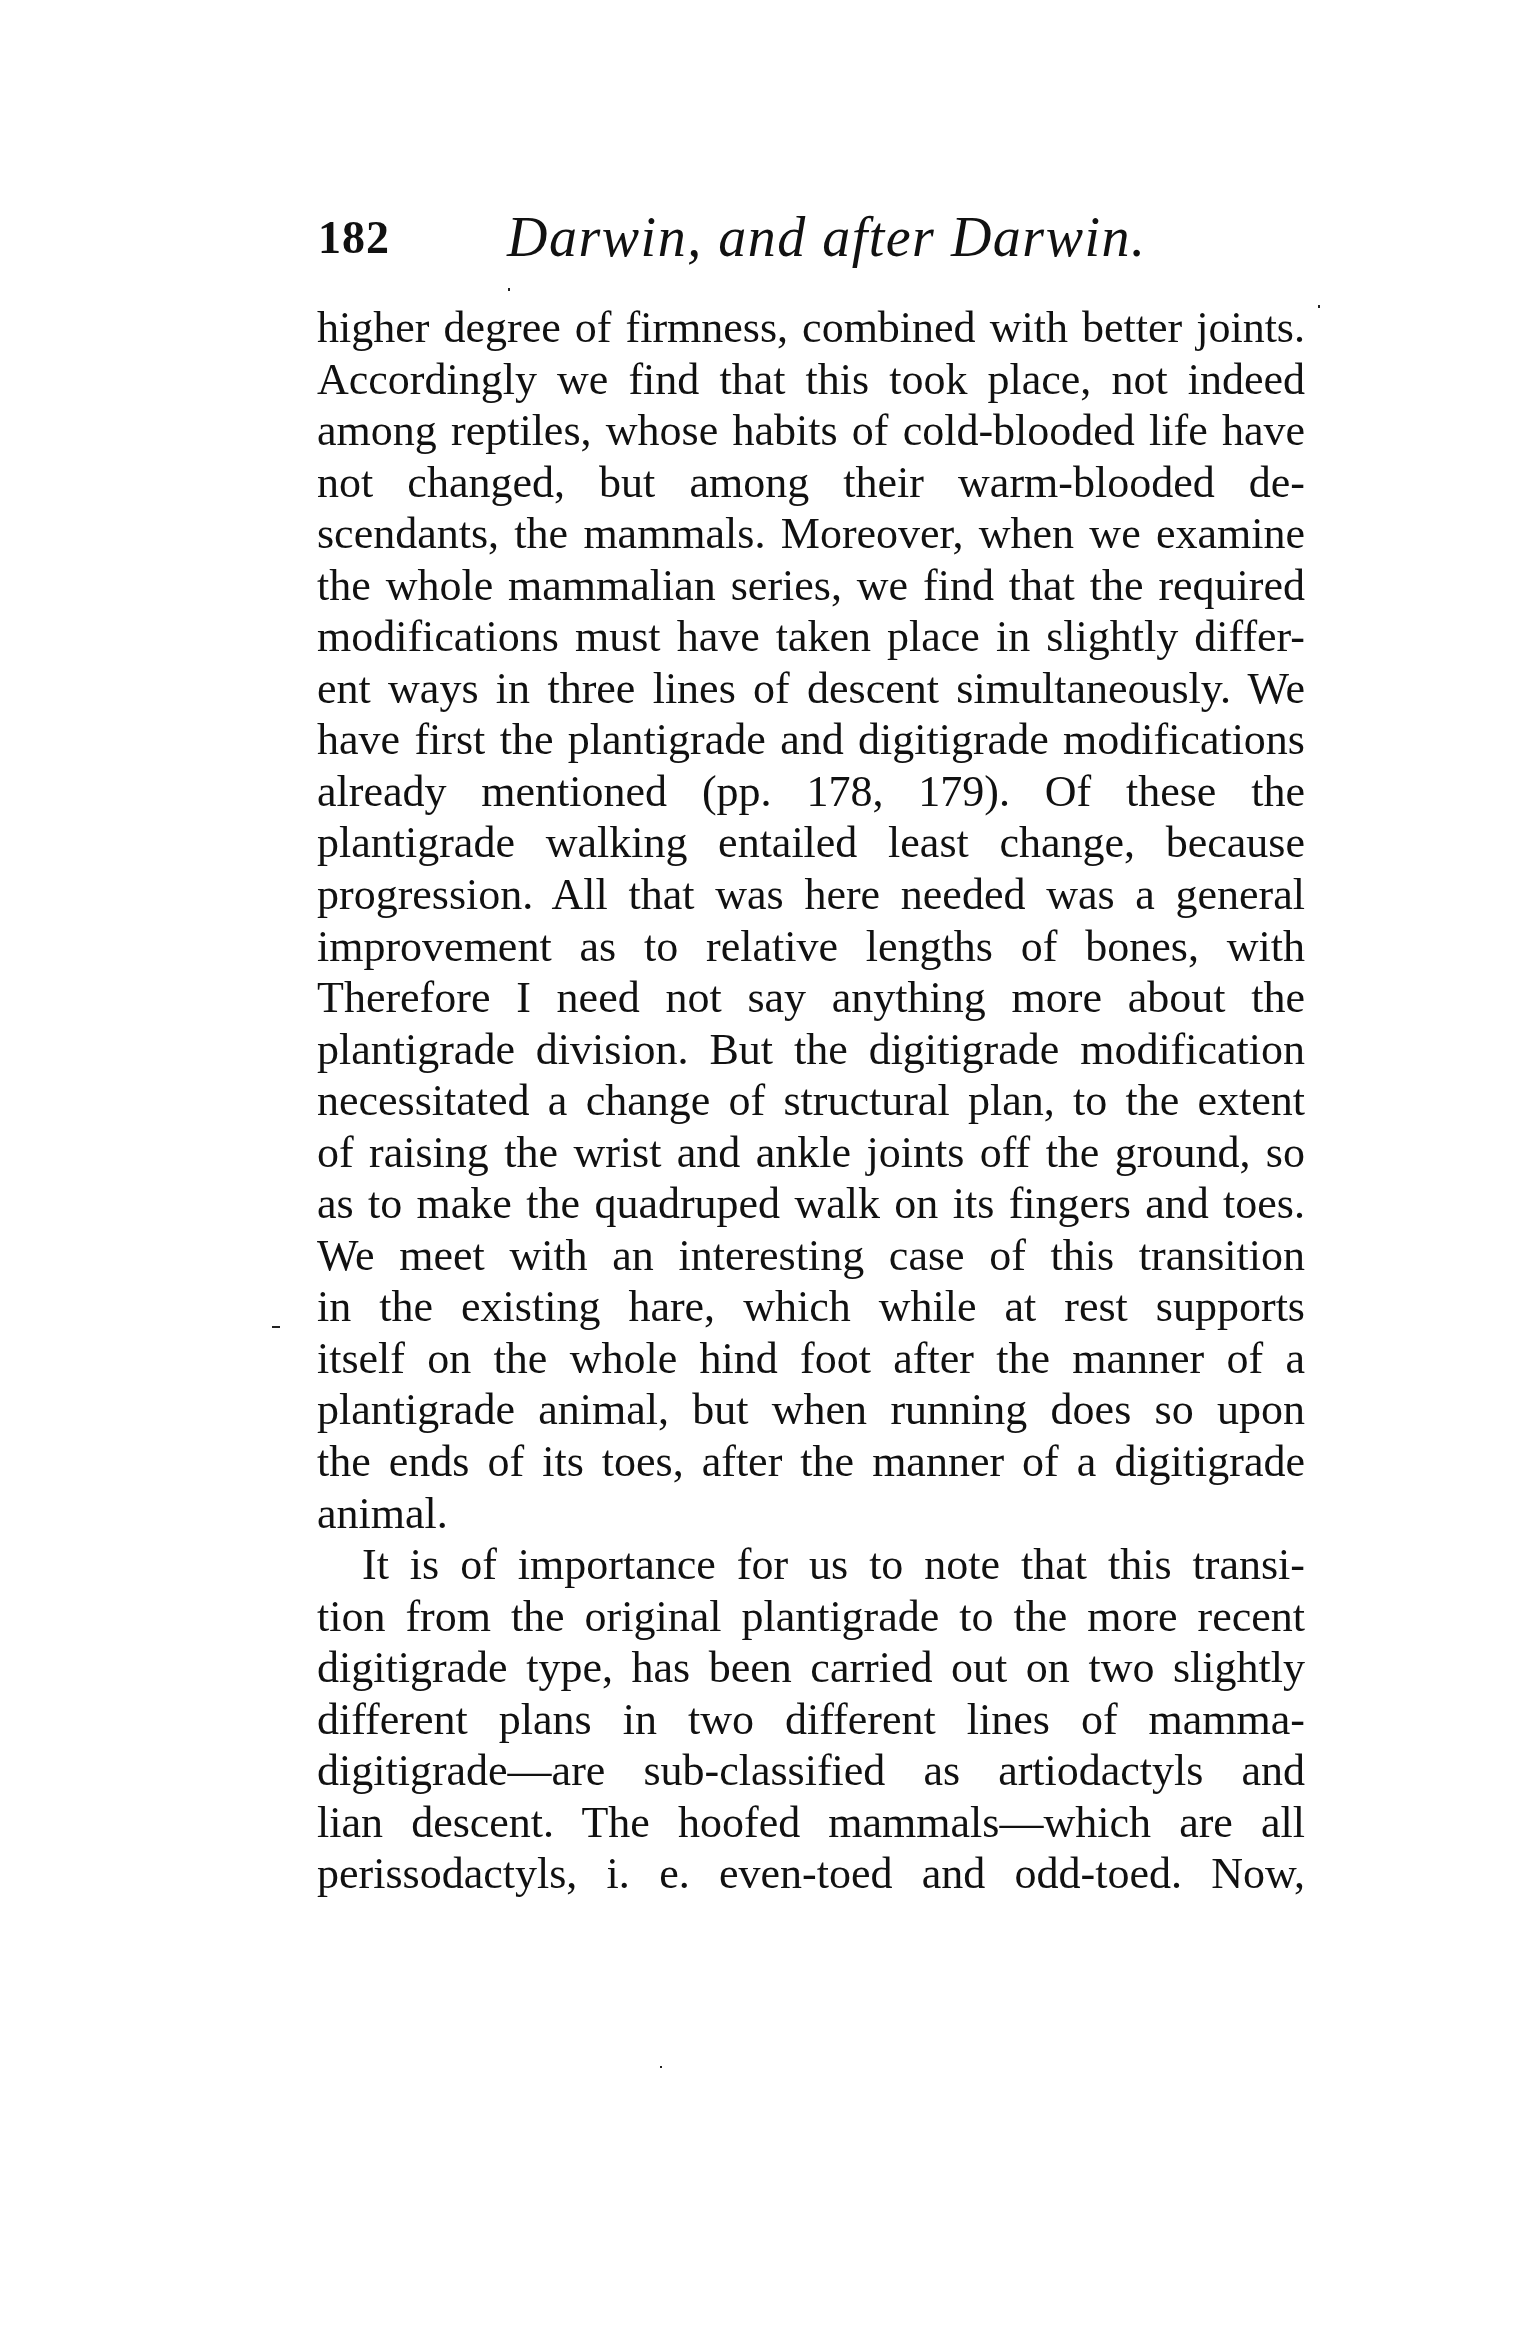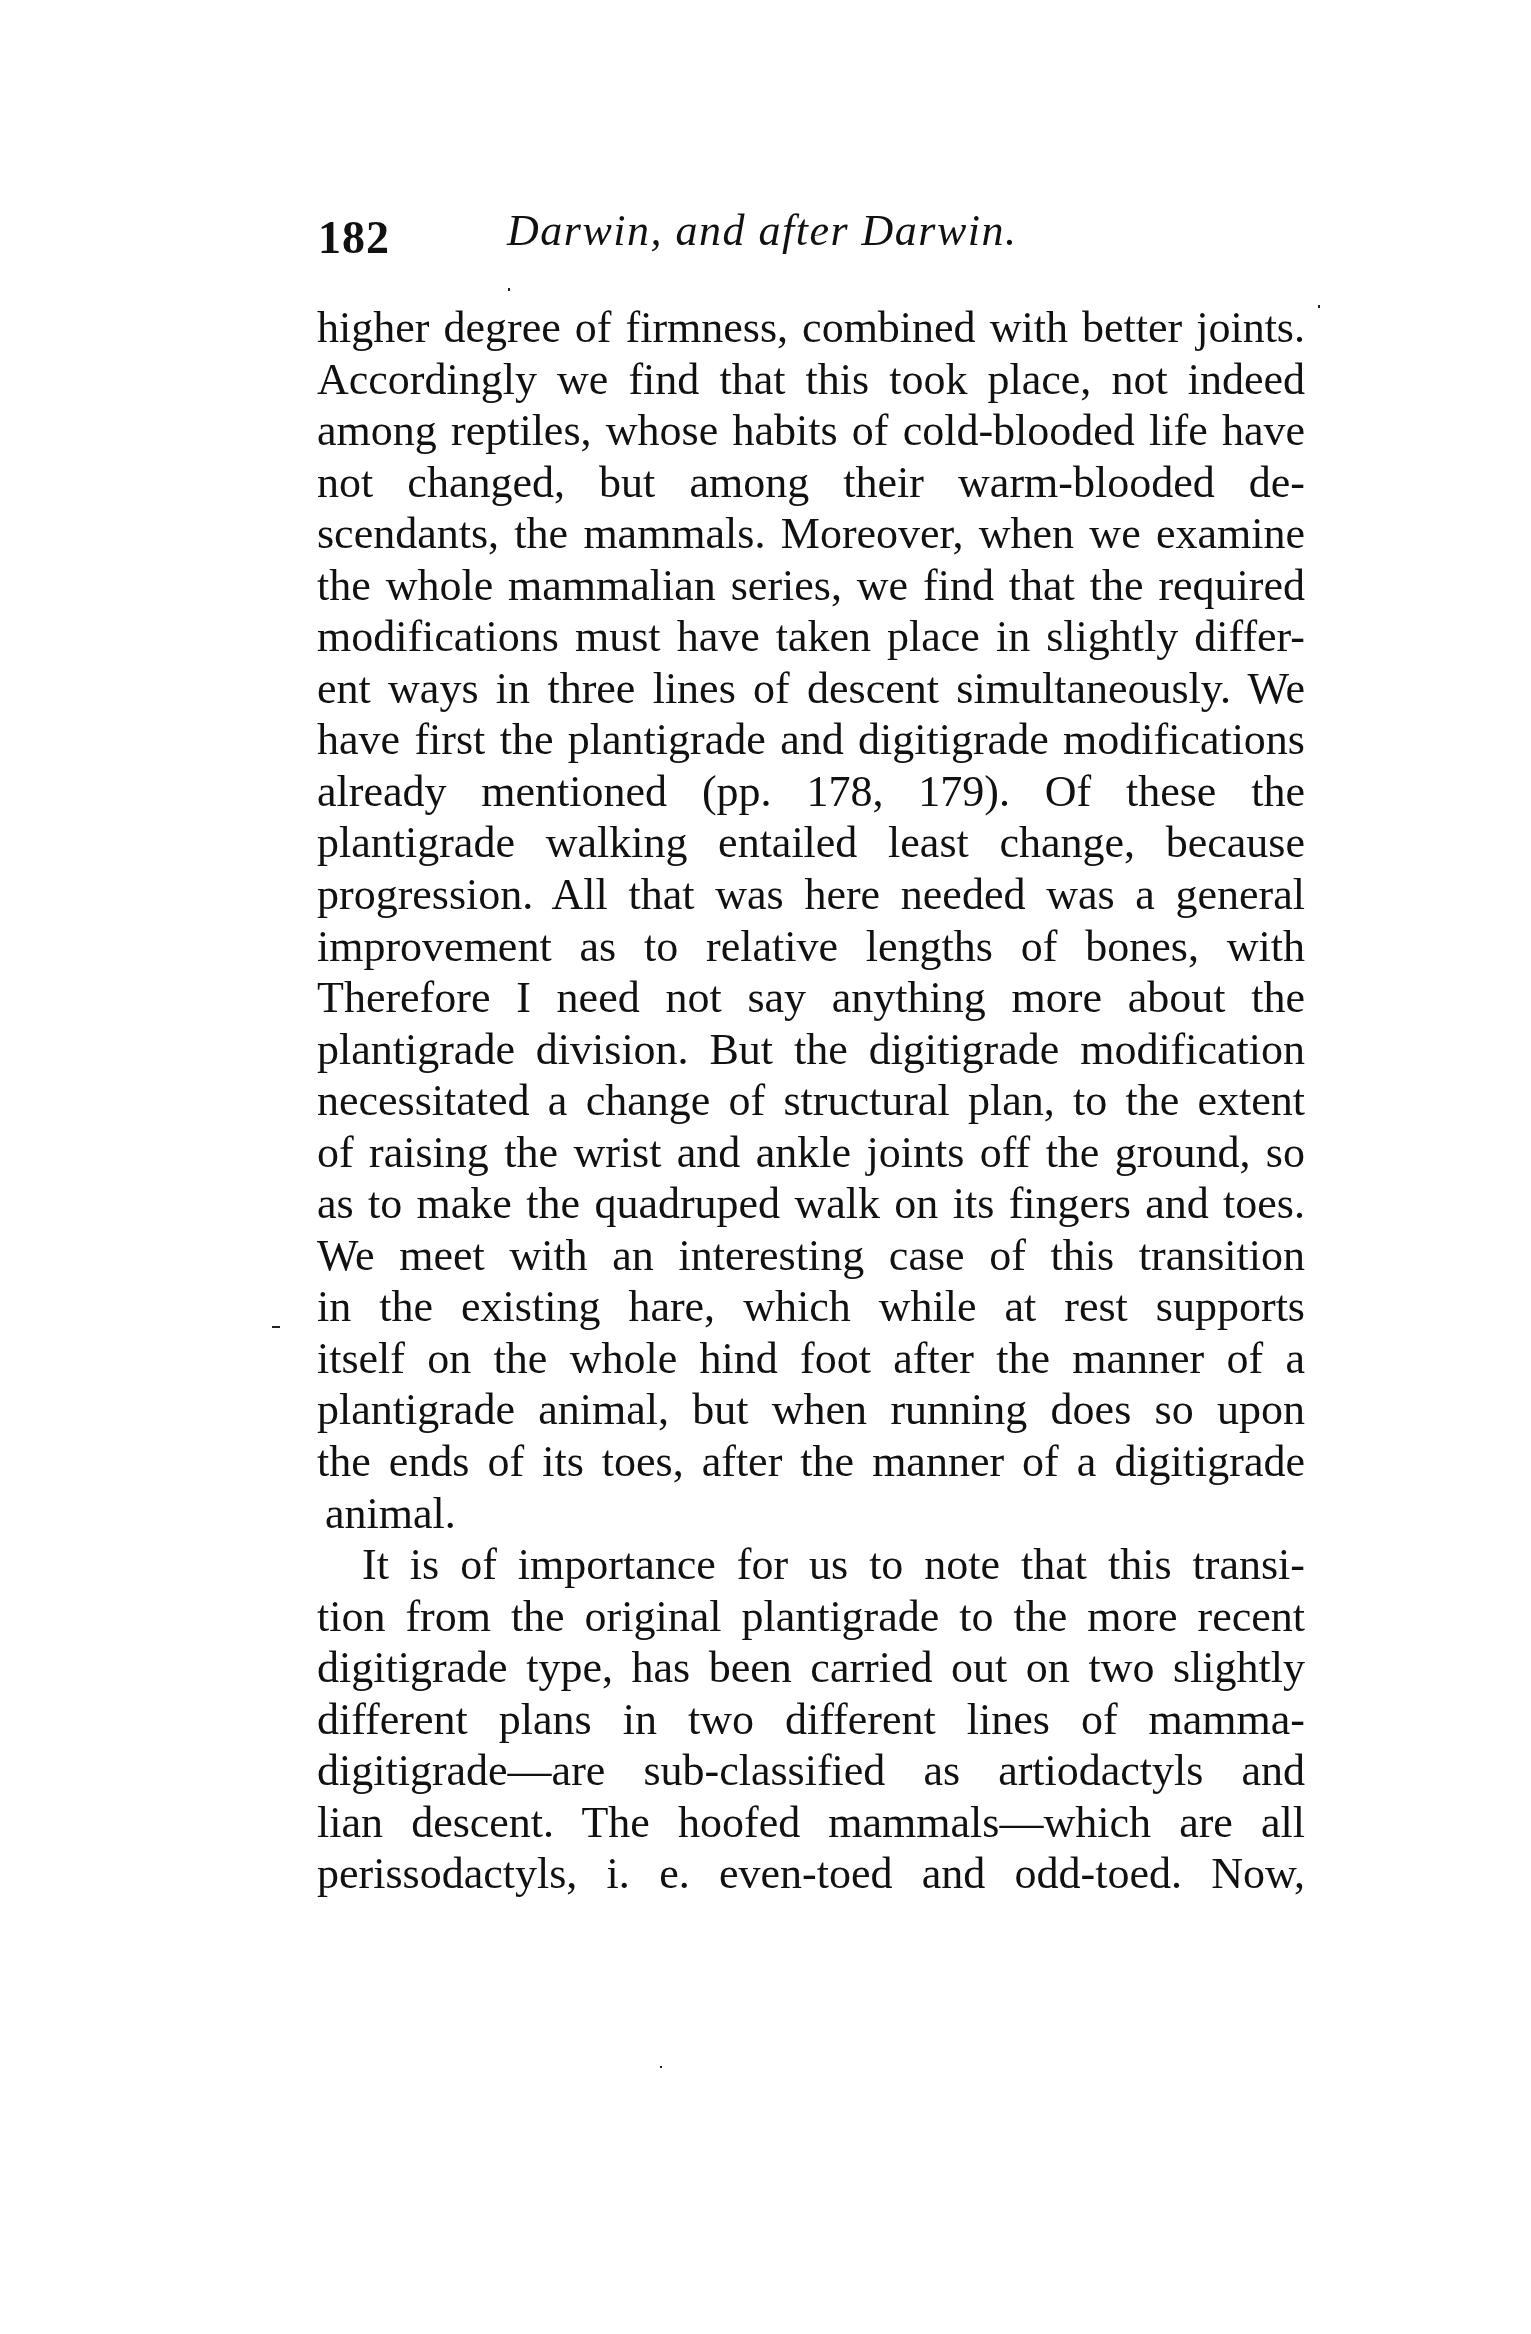--- a/index.html
+++ b/index.html
@@ -1,23 +1,23 @@
 <!DOCTYPE html>
 <html><head>
 <meta charset="utf-8">
 <style>
   html, body { margin: 0; padding: 0; background: #ffffff; }
   body { width: 1531px; height: 2334px; position: relative; overflow: hidden; }
   .page { position: absolute; left: 0; top: 0; width: 1531px; height: 2334px; background: #ffffff; color: #111111; padding-left: 42px; }
   .running-head { position: absolute; left: 318px; top: 205px; width: 800px; height: 70px; font-family: "Liberation Serif", "DejaVu Serif", serif; }
   .page-number { position: absolute; left: 0; top: 6px; font-size: 46px; font-weight: bold; letter-spacing: 1px; }
-  .running-title { position: absolute; left: 189px; top: 0; font-size: 44px; font-style: italic; letter-spacing: 1.5px; white-space: nowrap; }
+  .running-title { position: absolute; left: 189px; top: 0; font-size: 56px; font-style: italic; letter-spacing: 1.5px; white-space: nowrap; }
   .body-text { position: absolute; left: 317px; top: 302px; width: 988px; font-family: "Liberation Serif", "DejaVu Serif", serif; font-size: 44px; line-height: 51.56px; }
   .line { display: block; height: 51.56px; white-space: nowrap; text-align: justify; text-align-last: justify; overflow: visible; }
-  .line.last { text-align: left; text-align-last: left; margin-left: 8px; }
+  .line.last { text-align: left; text-align-last: left; }
   .line.indent { padding-left: 45px; }
   .mark { position: absolute; background: #222; }
 </style>
 </head>
 <body>
 
 <div class="page">
 
   <div class="running-head">
     <span class="page-number">182</span>

